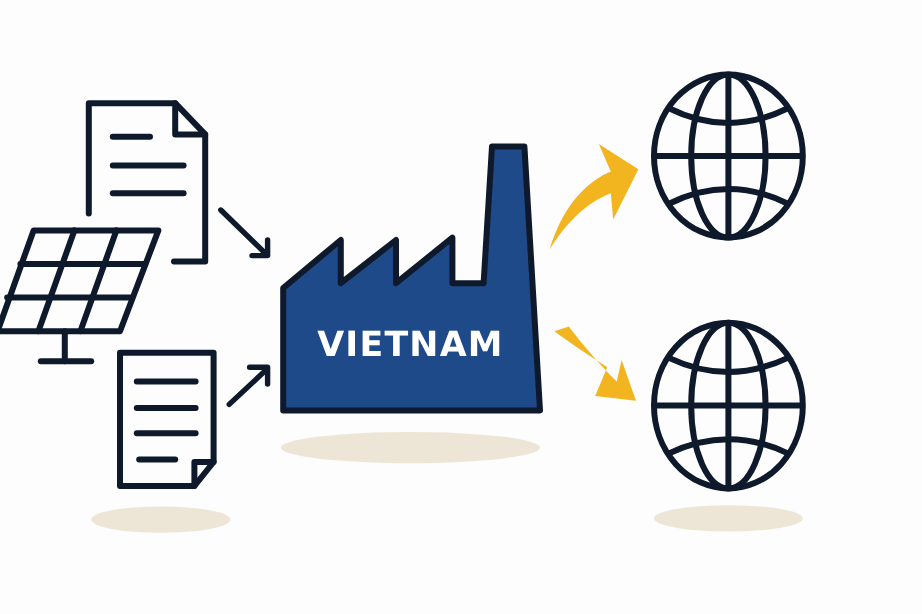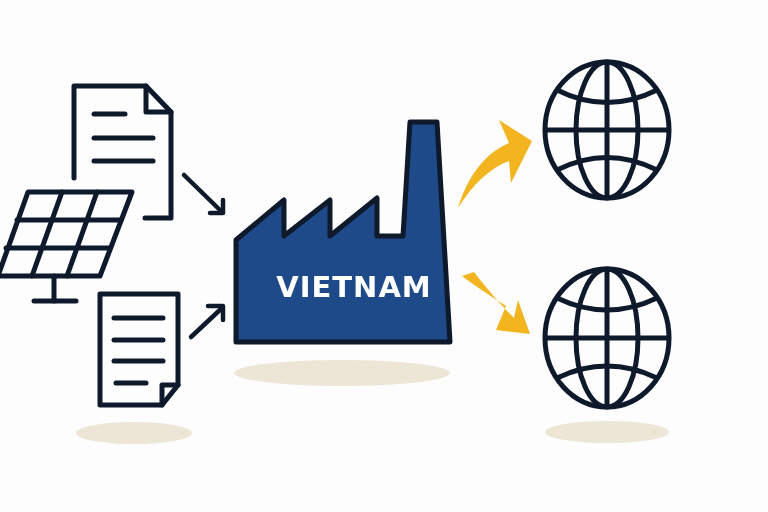--- a/index.html
+++ b/index.html
@@ -1,18 +1,18 @@
 <!DOCTYPE html>
 <html><head>
 <meta charset="utf-8">
 <style>
   html, body { margin:0; padding:0; }
   body { width:768px; height:512px; background:#fdfdfd; overflow:hidden; position:relative; font-family:"DejaVu Sans", sans-serif; }
   svg.scene { position:absolute; left:0; top:0; }
-  .label { position:absolute; left:248px; top:270px; width:212px; text-align:center; color:#ffffff; font-family:"DejaVu Sans", sans-serif; font-weight:bold; font-size:29px; letter-spacing:1px; }
+  .label { position:absolute; left:236px; top:270px; width:212px; text-align:center; color:#ffffff; font-family:"DejaVu Sans", sans-serif; font-weight:bold; font-size:29px; letter-spacing:1px; }
 </style>
 </head>
 <body>
 
 <svg class="scene" width="768" height="512" viewBox="0 0 768 512">
 
   <ellipse cx="342" cy="373" rx="108" ry="13" fill="#ede6d7"></ellipse>
   <ellipse cx="134" cy="433" rx="58" ry="11" fill="#ede6d7"></ellipse>
   <ellipse cx="607" cy="432" rx="62" ry="11" fill="#ede6d7"></ellipse>
 

